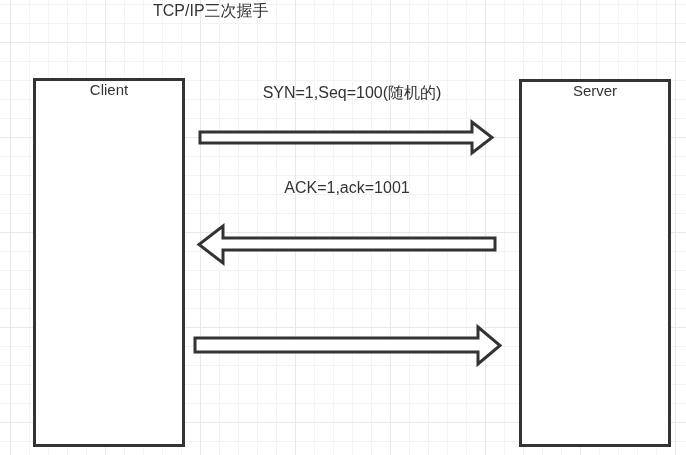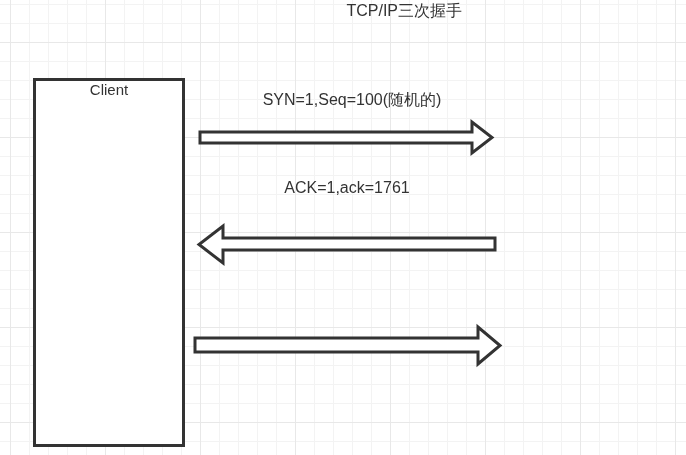--- a/index.html
+++ b/index.html
@@ -17,24 +17,24 @@
       linear-gradient(#e8e8e8 1px, transparent 1px),
       linear-gradient(90deg, #e8e8e8 1px, transparent 1px),
       linear-gradient(#f3f3f3 1px, transparent 1px),
       linear-gradient(90deg, #f3f3f3 1px, transparent 1px);
     background-size: 95px 95px, 95px 95px, 19px 19px, 19px 19px;
     background-position: 10px 42px, 10px 42px, 10px 42px, 10px 42px;
     color: #333333;
   }
   .diagram-title {
     position: absolute;
-    left: 162px;
+    left: 153px;
     top: 1px;
     width: 300px;
-    text-align: right;
+    text-align: left;
     font-size: 16px;
     color: #333333;
     white-space: nowrap;
   }
   .node {
     position: absolute;
     background: #ffffff;
     border: 3px solid #333333;
     display: flex;
     align-items: flex-start;
@@ -60,42 +60,45 @@
     stroke-linejoin: miter;
   }
   .msg-label {
     position: absolute;
     text-align: center;
     font-size: 16px;
     color: #333333;
     line-height: 21px;
     white-space: nowrap;
   }
-  .msg-label-1 { left: 232px; top: 89px;  width: 240px; }
+  .msg-label-1 { left: 232px; top: 82px;  width: 240px; }
   .msg-label-2 { left: 227px; top: 177px; width: 240px; }
   .msg-label-3 { left: 227px; top: 302px; width: 200px; }
 </style>
 </head>
 <body>
 
 <div id="canvas">
 
   <div class="diagram-title">TCP/IP三次握手</div>
 
   <div class="node node-client">
     <span class="node-label">Client</span>
   </div>
 
+  <div class="node node-server">
+    <span class="node-label">Server</span>
+  </div>
 
   <svg class="arrow-layer" viewBox="0 0 686 455" xmlns="http://www.w3.org/2000/svg">
     <polygon points="200,132 472,132 472,122 492,137.5 472,153 472,143 200,143"></polygon>
     <polygon points="495,238 223,238 223,226 199,244.5 223,263 223,250 495,250"></polygon>
     <polygon points="195,338 478,338 478,327 500,345.5 478,364 478,352 195,352"></polygon>
   </svg>
 
   <div class="msg-label msg-label-1">SYN=1,Seq=100(随机的)</div>
 
   <div class="msg-label msg-label-2">
-    <div>ACK=1,ack=1761</div>
+    <div>ACK=1,ack=1001</div>
   </div>
 
 
 </div>
 
 </body></html>

